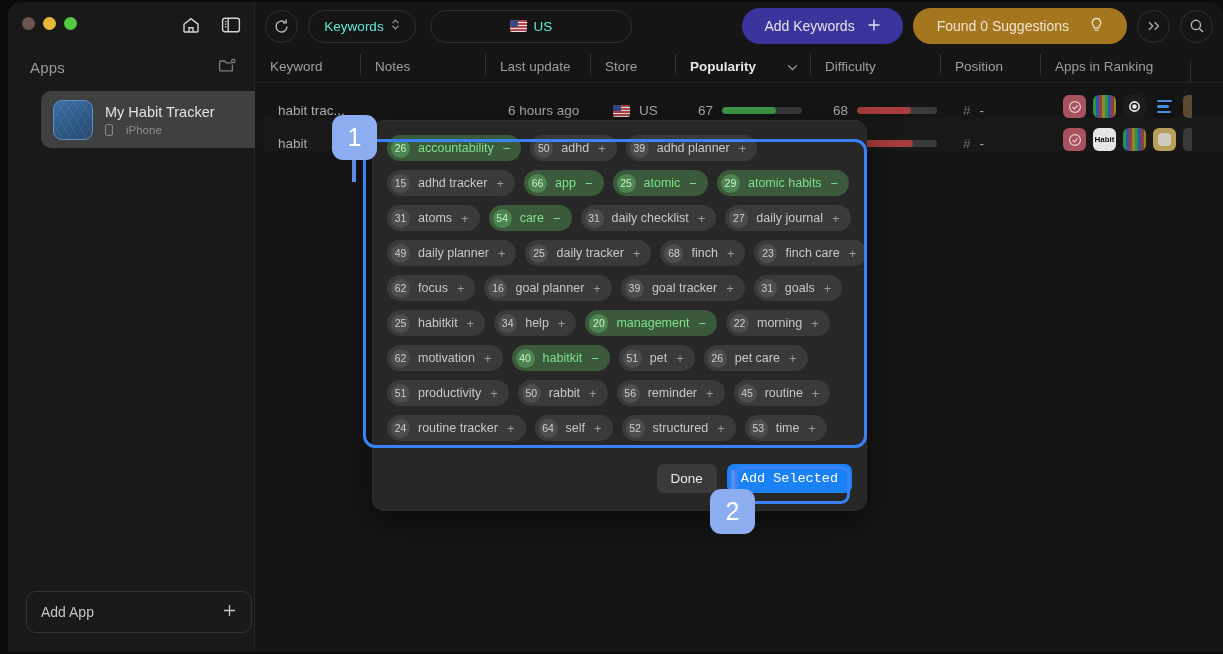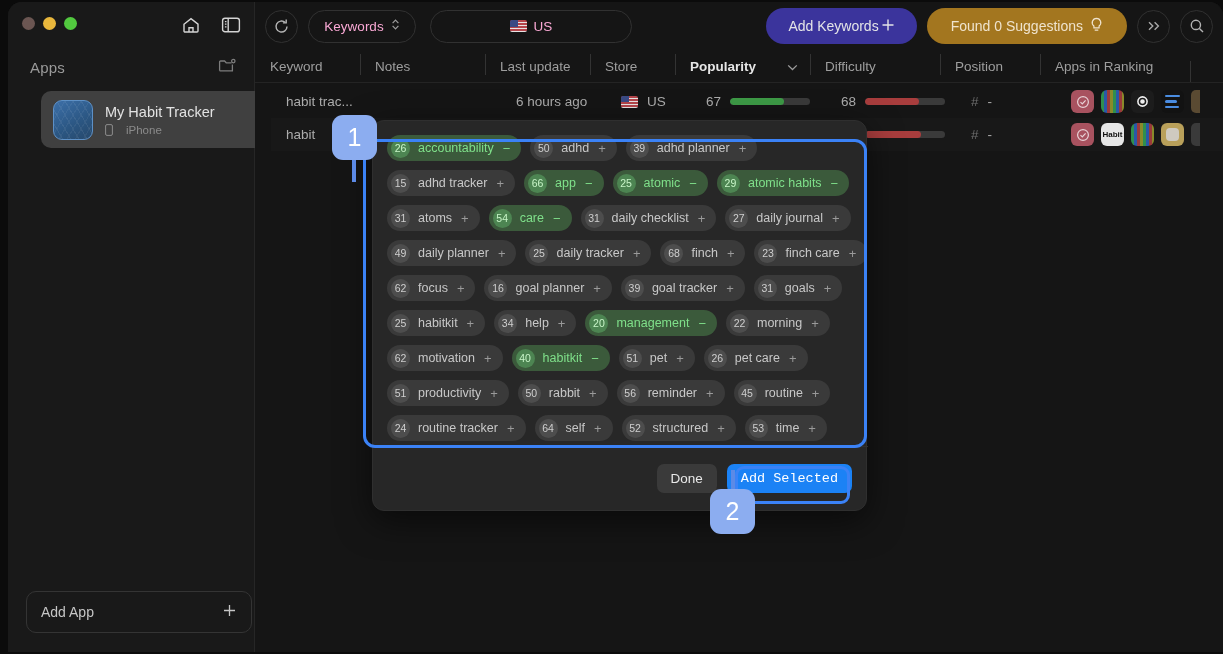--- a/index.html
+++ b/index.html
@@ -96,37 +96,37 @@
   }
   .toolbar {
     position: absolute; left: 0; top: 0; right: 0; height: 48px;
     display: flex; align-items: center; gap: 10px; padding: 0 10px;
   }
   .pill {
     height: 33px; border-radius: 17px;
     border: 1px solid #313131;
     display: flex; align-items: center; justify-content: center;
     gap: 7px; padding: 0 16px;
-    font-size: 13.5px; color: #f9a8d4; cursor: pointer;
+    font-size: 13.5px; color: #5eead4; cursor: pointer;
     white-space: nowrap;
   }
   .pill.round { width: 33px; padding: 0; border-radius: 50%; }
   .pill.kw { width: 108px; }
   .pill.store { width: 202px; margin-left: 4px; }
   .btn-primary {
     height: 36px; border-radius: 18px;
     background: #3b349c;
-    display: flex; align-items: center; gap: 2px;
+    display: flex; align-items: center; gap: 12px;
     padding: 0 22px; font-size: 14px; color: #e4e4e7;
     cursor: pointer; white-space: nowrap;
   }
   .btn-warn {
     height: 36px; border-radius: 18px;
     background: #a3761f;
-    display: flex; align-items: center; gap: 7px;
+    display: flex; align-items: center; gap: 21px;
     padding: 0 24px; font-size: 14px; color: #efe3cd;
     cursor: pointer; white-space: nowrap;
   }
   .spacer { flex: 1; }
   .flag {
     width: 17px; height: 12px; border-radius: 2px;
     background:
       repeating-linear-gradient(#b4454b 0 1.6px, #e7e3e4 1.6px 3.1px);
     position: relative; overflow: hidden; display: inline-block;
   }
@@ -141,22 +141,22 @@
     display: flex; align-items: center;
     font-size: 13.5px; color: #9e9e9e;
   }
   .th { position: relative; padding-left: 15px; display:flex; gap:6px; }
   .th + .th::before {
     content:''; position: absolute; left: 0; top: -5px;
     width: 1px; height: 21px; background: #333;
   }
   .th.strong { color: #e6e6e6; font-weight: bold; }
   .row {
-    position: absolute; left: 16px; right: 0; height: 33px;
-    display: flex; align-items: center;
+    position: absolute; left: 8px; right: 0; height: 33px;
+    display: flex; align-items: flex-end;
     font-size: 13.5px; color: #acacac;
   }
   .row.alt { background: #181818; }
   .cell { padding-left: 15px; display: flex; align-items: center; gap: 9px; }
   .bar { width: 80px; height: 7px; border-radius: 4px; background: #3a3a3a; overflow: hidden; }
   .bar > i { display: block; height: 100%; border-radius: 4px; }
   .appicon { width: 23px; height: 23px; border-radius: 6px; flex: none; }
   .ai-pink {
     background: #a8525f;
     display:flex; align-items:center; justify-content:center;

